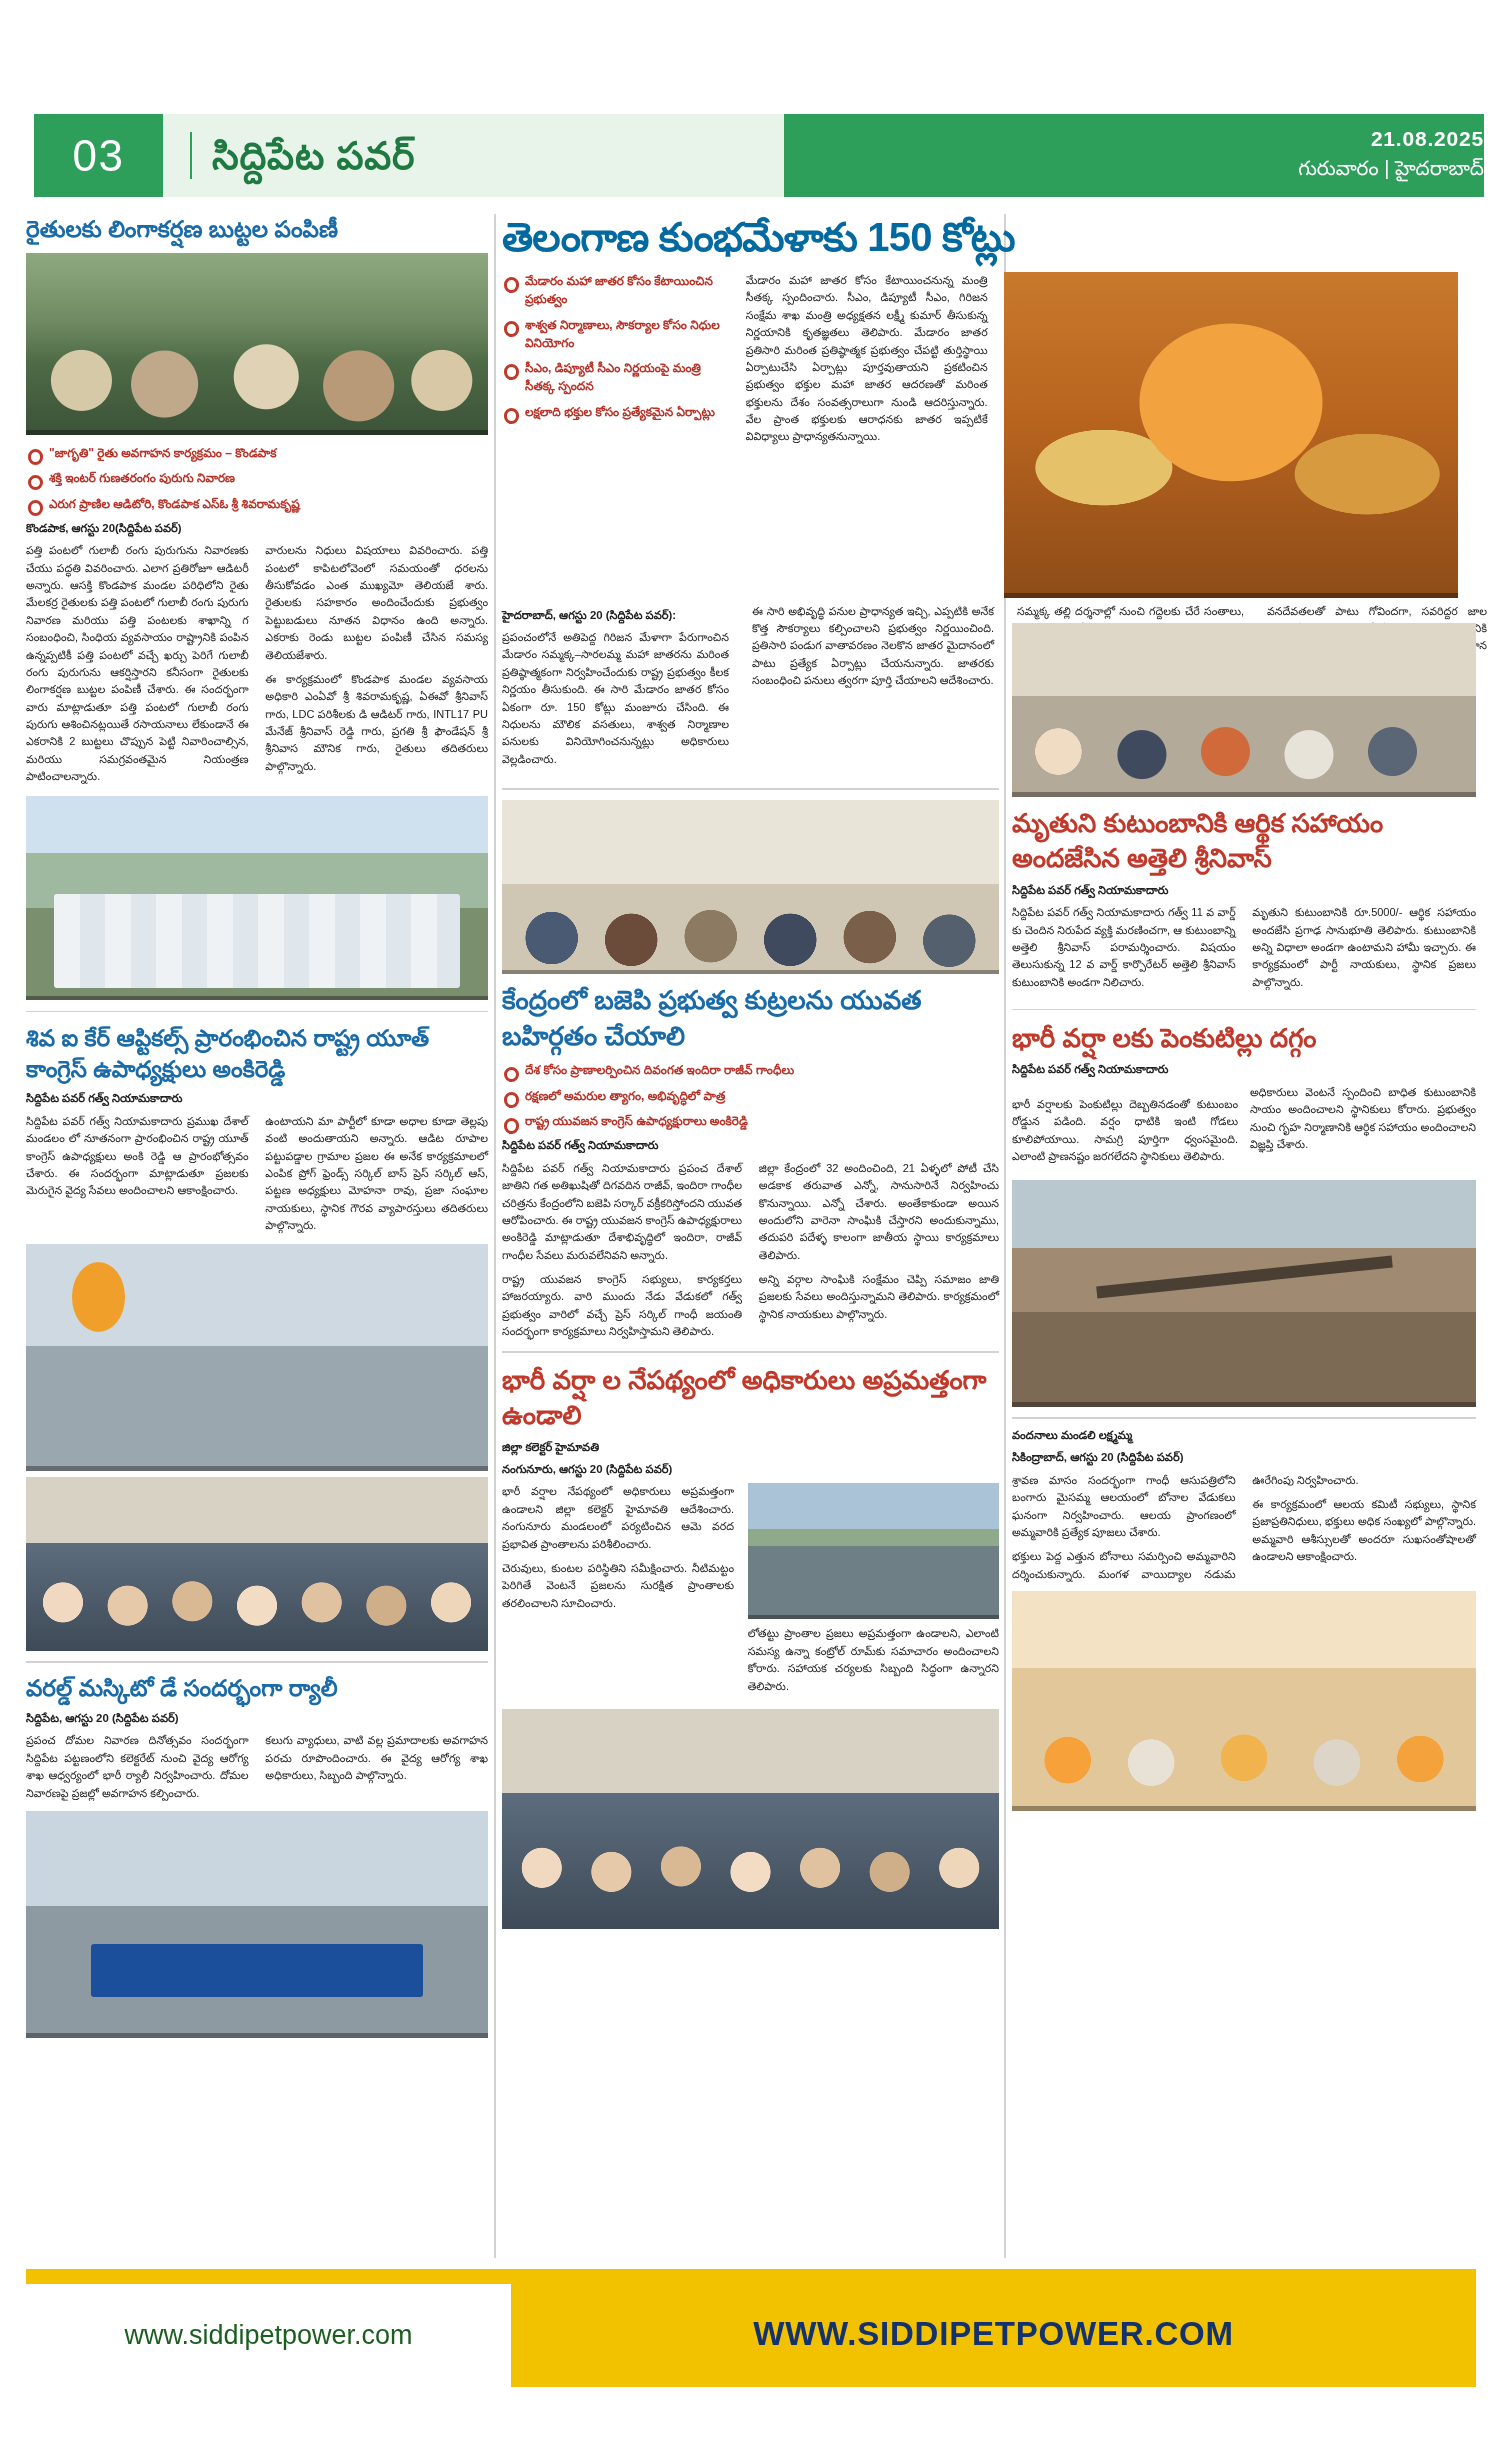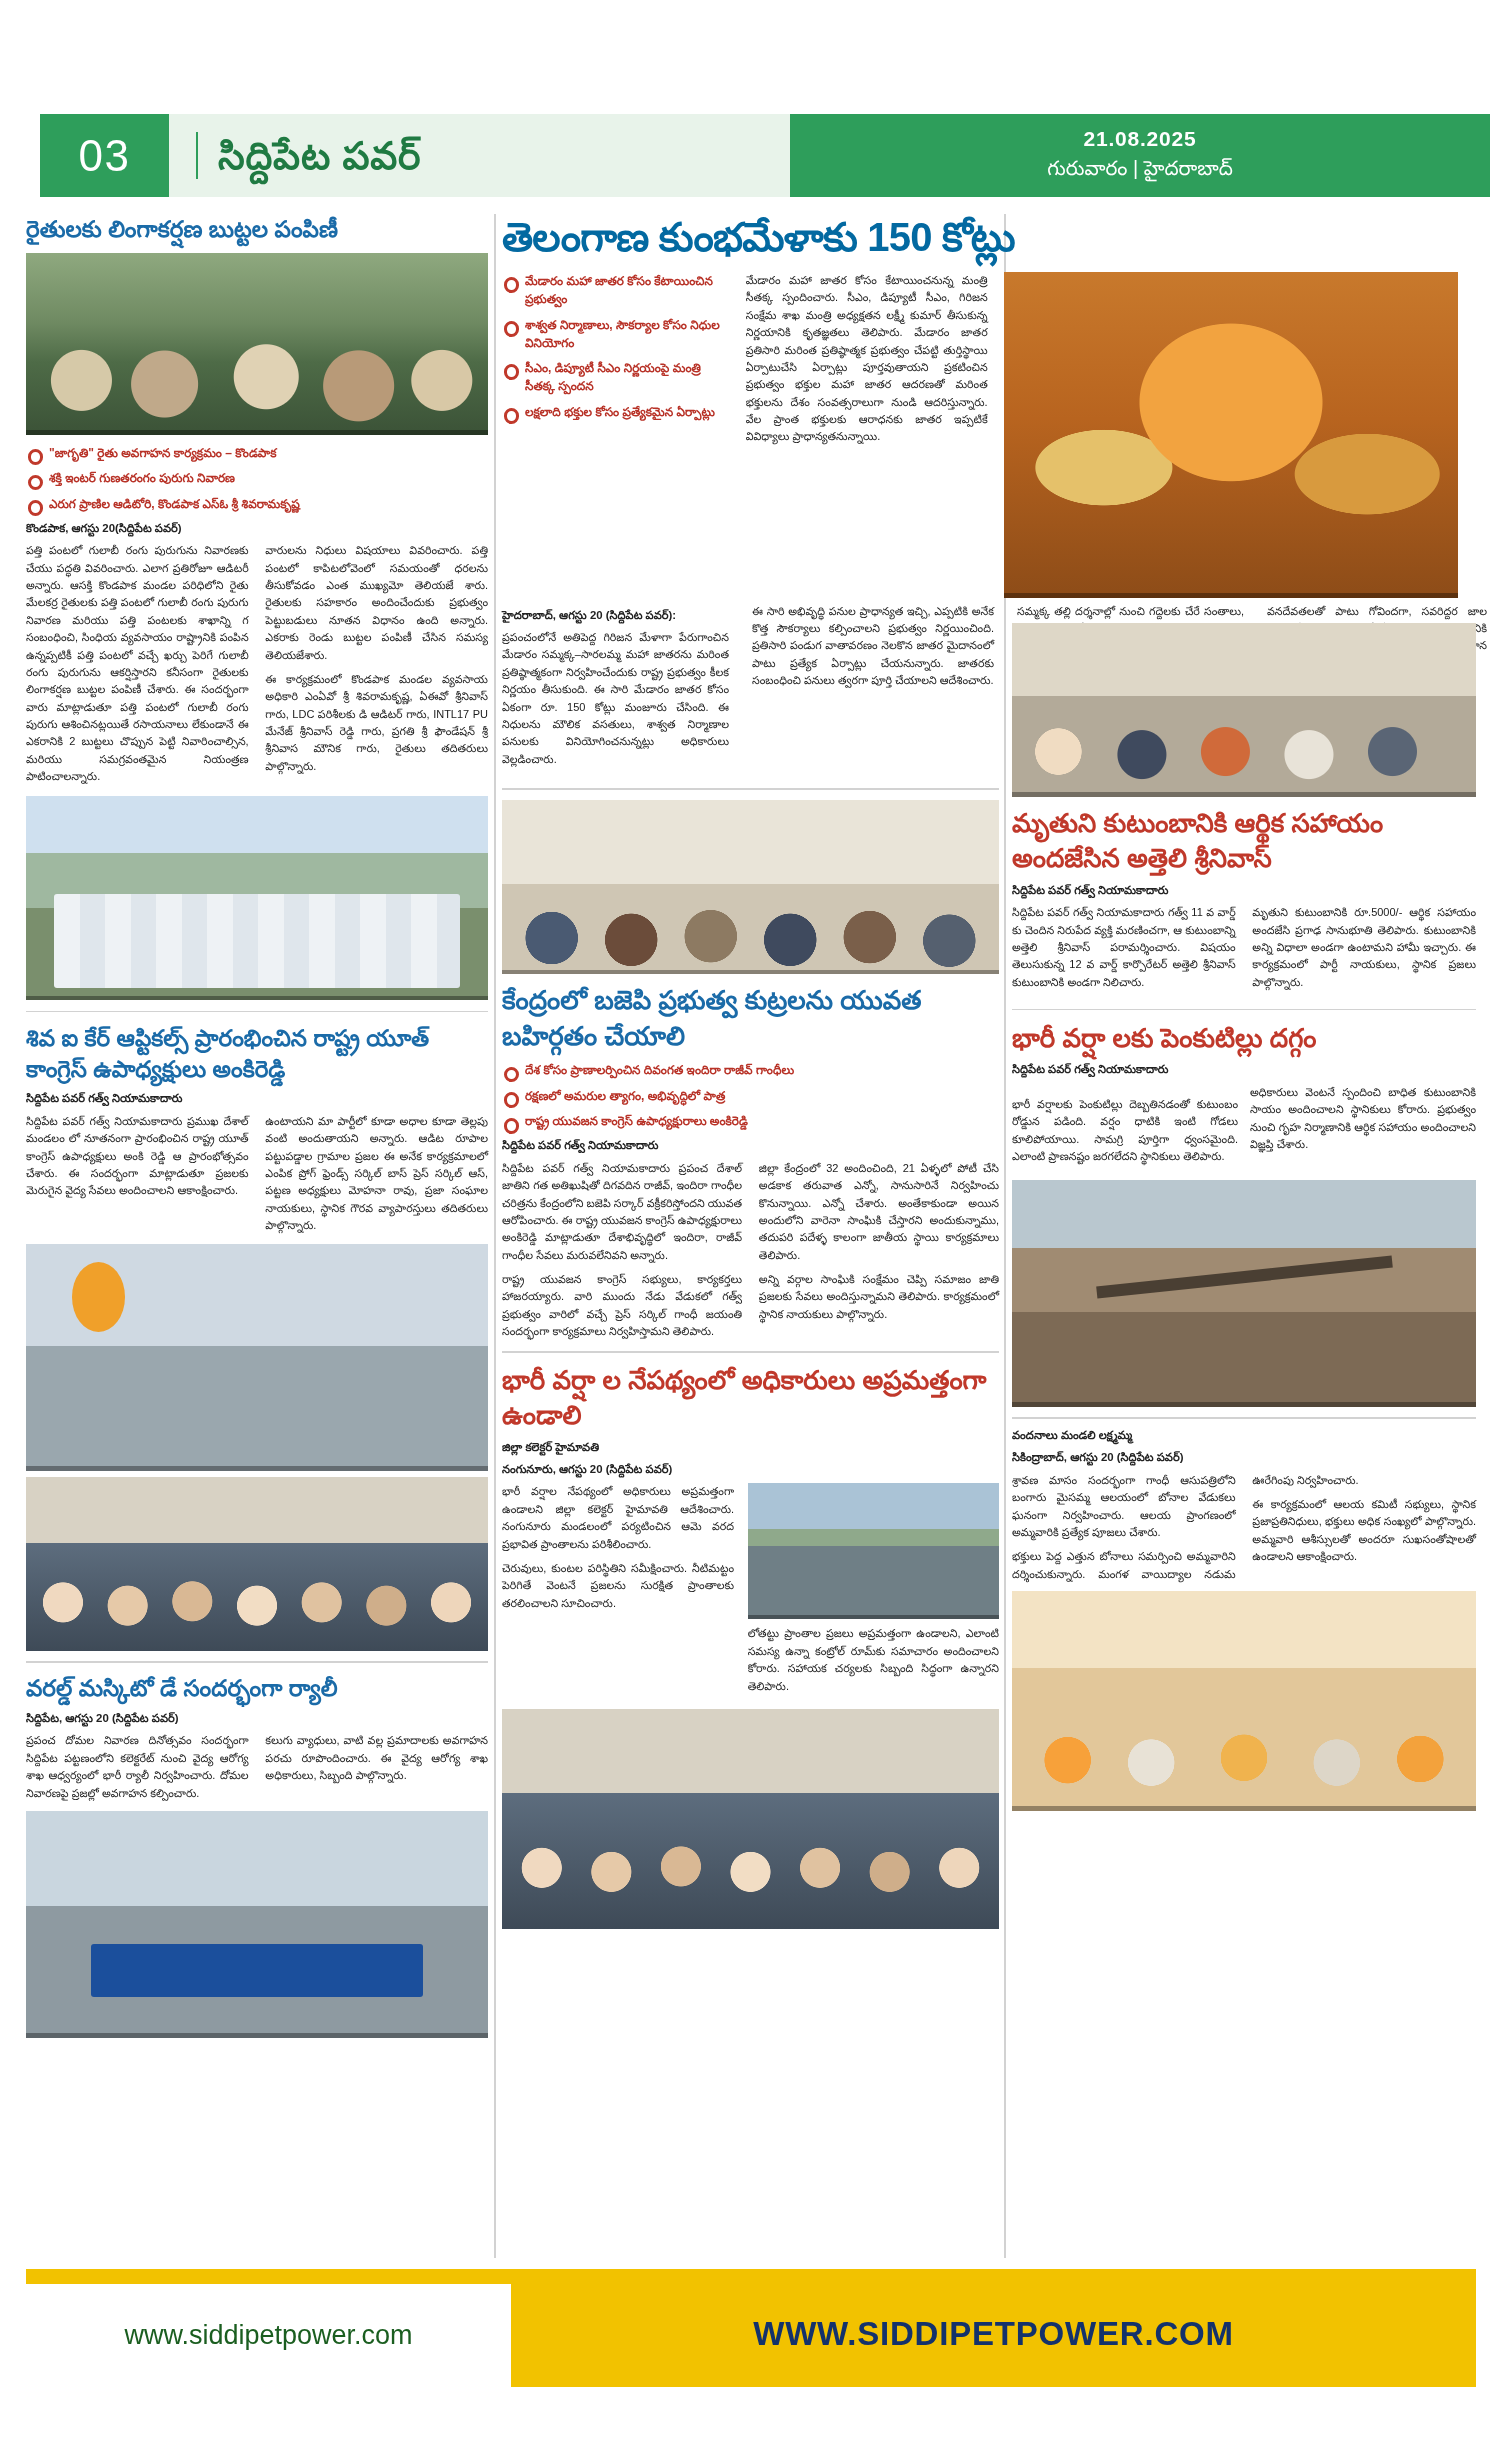--- a/index.html
+++ b/index.html
@@ -13,42 +13,42 @@
     overflow:hidden;
   }
   .page {
     position:absolute; inset:0;
     background:#ffffff;
     padding:0;
   }
 
   
   .masthead {
-    position:absolute; left:40px; top:114px; width:1450px; height:83px;
+    position:absolute; left:34px; top:114px; width:1450px; height:83px;
     display:flex; align-items:stretch;
   }
   .mast-left {
     width:750px; background:#e8f3ea; display:flex; align-items:center;
   }
   .page-num {
     width:129px; height:83px; background:#2e9e5b; color:#fff;
     display:flex; align-items:center; justify-content:center;
     font-size:44px; font-weight:400; letter-spacing:1.5px;
   }
   .mast-title {
     flex:1; display:flex; align-items:center; gap:19.7px; padding-left:27px;
   }
   .mast-divider { width:2.3px; height:47px; background:#2e9e5b; }
   .mast-title-text {
     color:#1f7a42; font-size:38px; font-weight:bold; line-height:1;
     letter-spacing:0.8px;
   }
   .mast-right {
     flex:1; background:#2e9e5b; color:#fff;
-    display:flex; flex-direction:column; align-items:center; justify-content:center;
+    display:flex; flex-direction:column; align-items:flex-end; justify-content:center;
     gap:6px;
   }
   .mast-date { font-size:21px; font-weight:bold; letter-spacing:0.8px; }
   .mast-sub { font-size:20px; }
 
   
   .content {
     position:absolute; left:26px; top:214px; width:1450px; height:2044px;
   }
   .col { position:absolute; top:0; }

